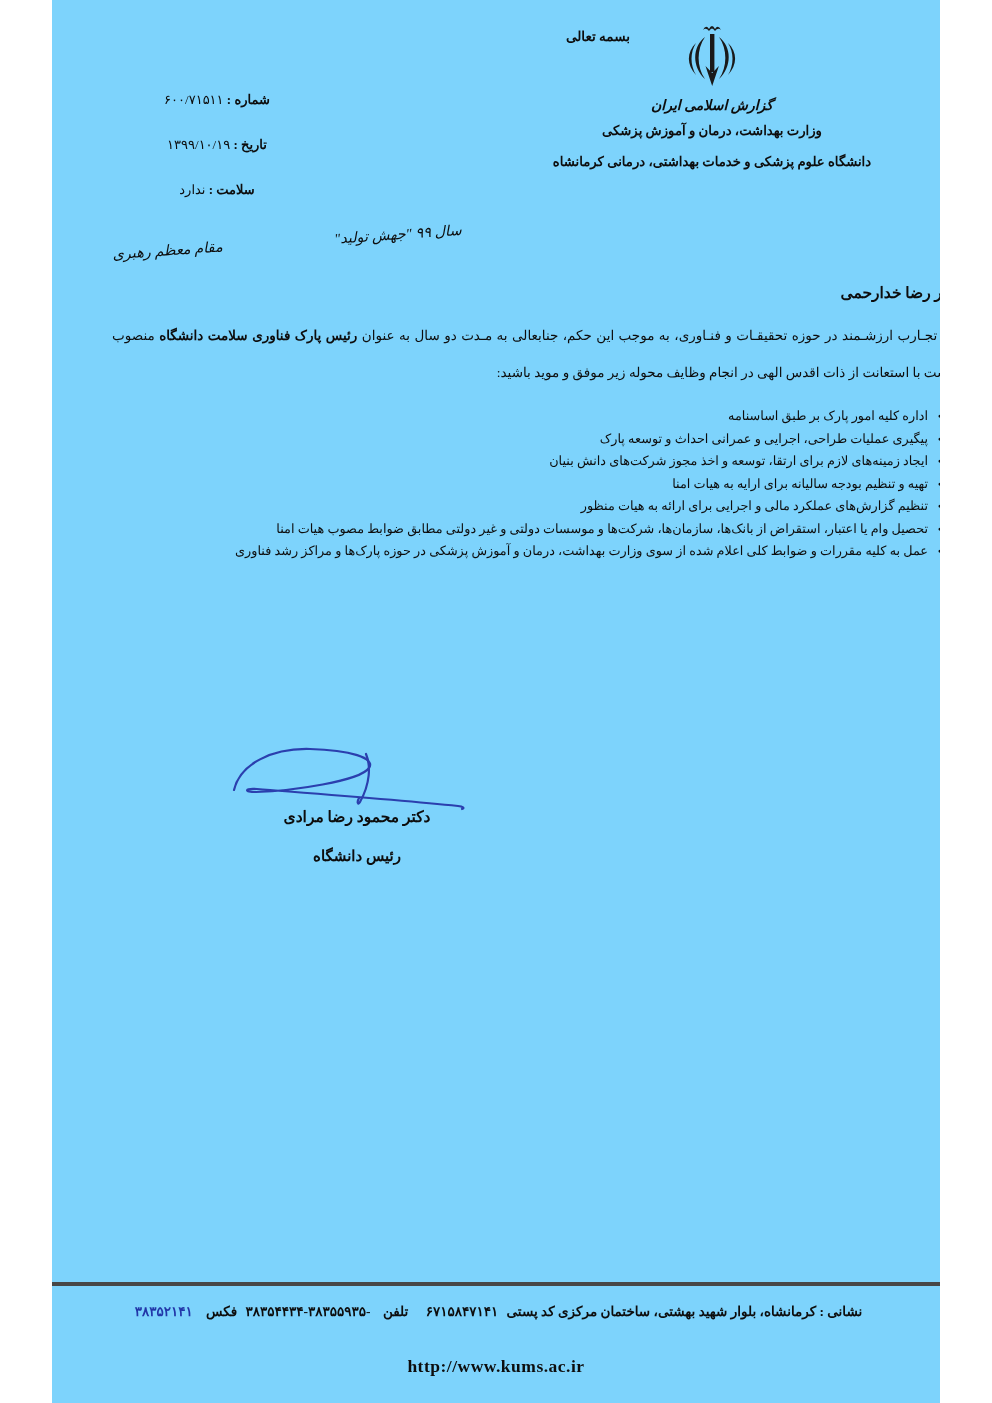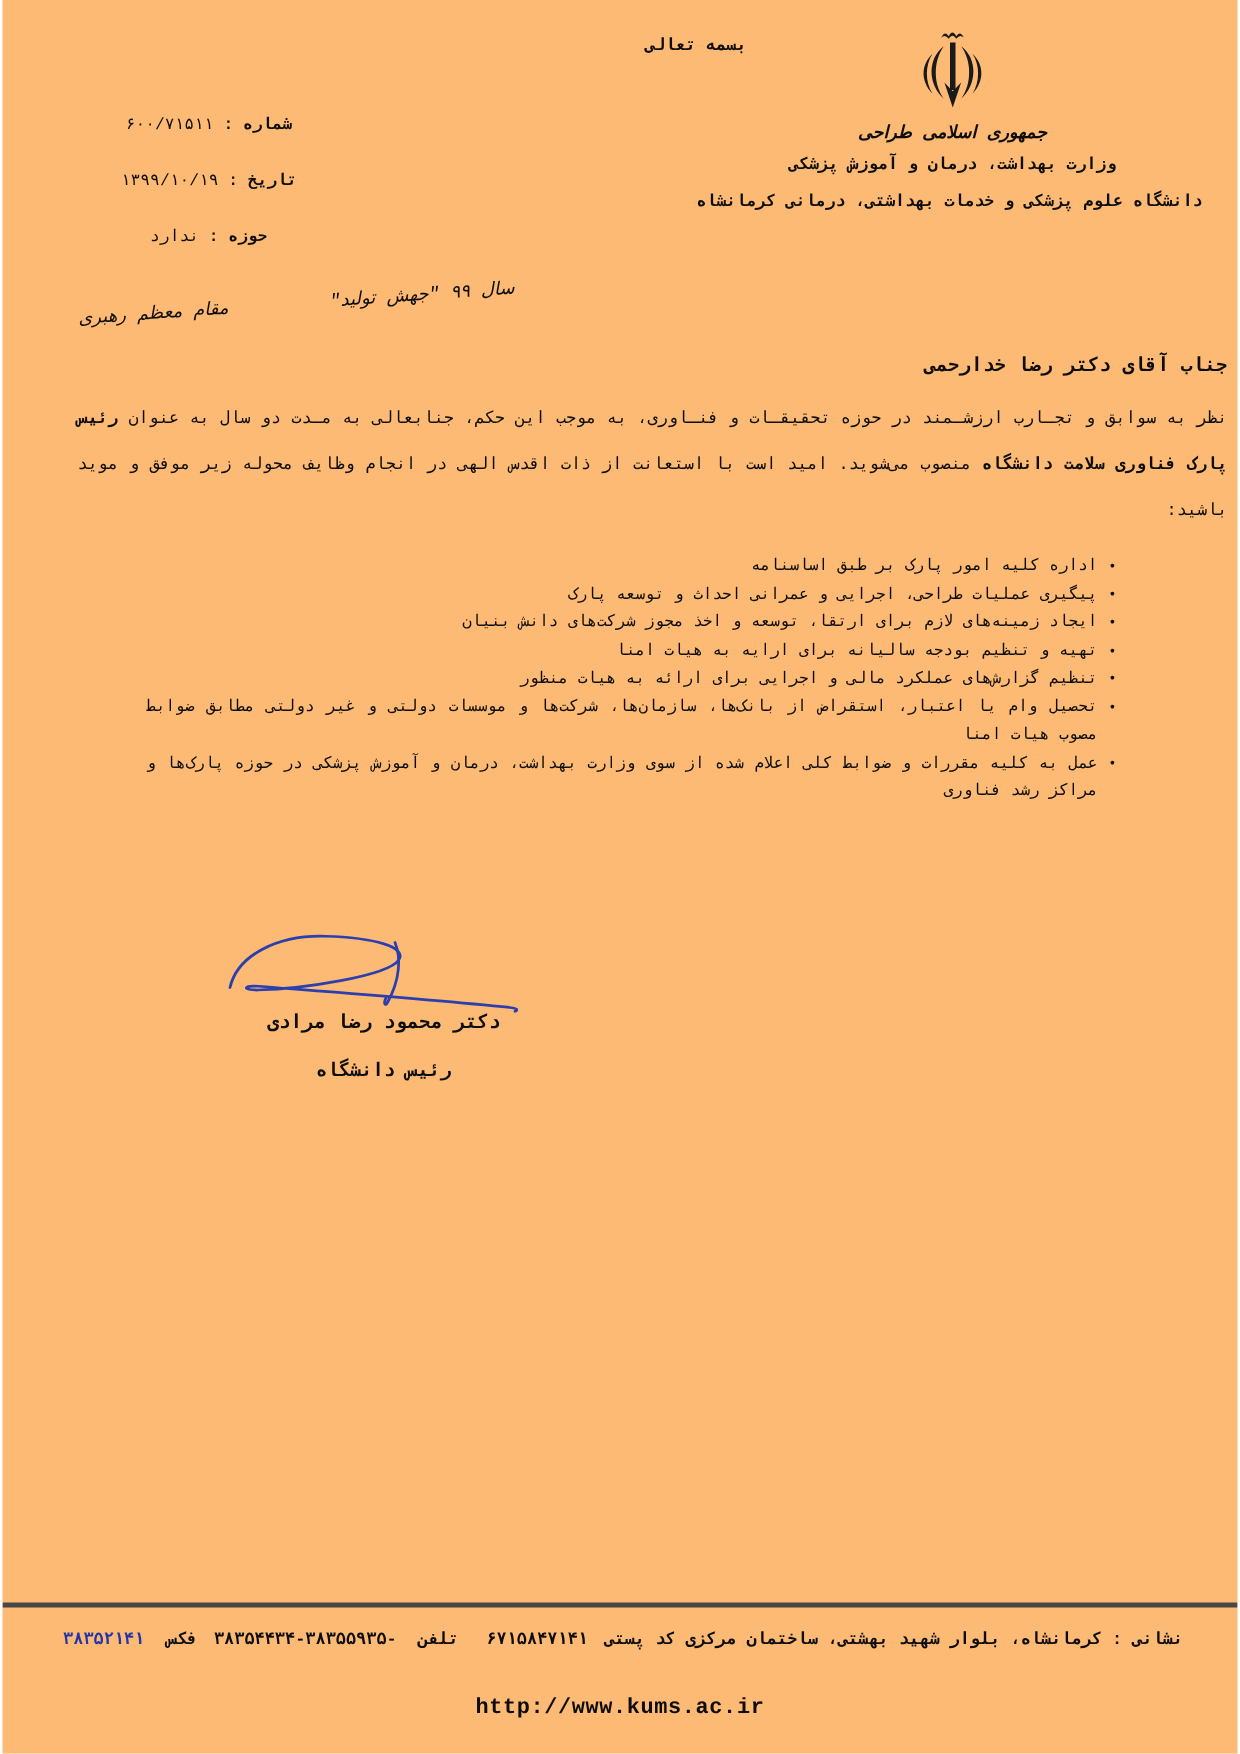--- a/index.html
+++ b/index.html
@@ -1,18 +1,18 @@
 <!DOCTYPE html>
 <html lang="fa"><head>
 <meta charset="utf-8">
 <style>
   html,body{margin:0;padding:0;background:#fff;}
   .page{
-    position:relative;width:988px;height:1403px;background:#fdba74;
-    font-family:Liberation Mono, monospace;color:#0d0d0d;overflow:hidden;margin:0 auto;
+    position:relative;width:888px;height:1403px;background:#7dd3fc;
+    font-family:Liberation Serif, serif;color:#0d0d0d;overflow:hidden;margin:0 auto;
   }
   
   .bismillah{position:absolute;top:28px;left:514px;font-size:13.5px;font-weight:bold;direction:rtl;}
   
   .letterhead{position:absolute;top:22px;right:28px;width:400px;text-align:center;direction:rtl;}
   .emblem{height:74px;display:block;margin:0 auto;}
   .emblem-caption{font-size:14px;font-weight:bold;font-style:italic;margin-top:1px;white-space:nowrap;}
   .lh-line{font-size:13.2px;font-weight:bold;white-space:nowrap;}
   .lh-ministry{margin-top:9px;}
   .lh-university{margin-top:15px;}
@@ -64,36 +64,36 @@
       <g fill="#1a1a1a" stroke="none">
         <path d="M26 8 Q29 2 32 7 Q35 1 38 7 Q41 2 44 8 Q41 5 38 9 Q35 4 32 9 Q29 5 26 8 Z"></path>
         <rect x="33" y="12" width="4.4" height="38"></rect>
         <path d="M35.2 64 L28.5 44 L35.2 51 L41.9 44 Z"></path>
         <path d="M28 15 C15 25 15 45 28 57 C19.5 45 19.5 27 28 15 Z"></path>
         <path d="M19 21 C9.5 30 9.5 43 19 53 C13 43 13 30.5 19 21 Z"></path>
         <path d="M42 15 C55 25 55 45 42 57 C50.5 45 50.5 27 42 15 Z"></path>
         <path d="M51 21 C60.5 30 60.5 43 51 53 C57 43 57 30.5 51 21 Z"></path>
       </g>
     </svg>
-    <div class="emblem-caption">جمهوری اسلامی طراحی</div>
+    <div class="emblem-caption">گزارش اسلامی ایران</div>
     <div class="lh-line lh-ministry">وزارت بهداشت، درمان و آموزش پزشکی</div>
     <div class="lh-line lh-university">دانشگاه علوم پزشکی و خدمات بهداشتی، درمانی کرمانشاه</div>
   </div>
 
   <div class="meta">
     <div class="meta-row">
       <span class="meta-label">شماره :</span>
       <span>۶۰۰/۷۱۵۱۱</span>
     </div>
     <div class="meta-row">
       <span class="meta-label">تاریخ :</span>
       <span>۱۳۹۹/۱۰/۱۹</span>
     </div>
     <div class="meta-row">
-      <span class="meta-label">حوزه :</span>
+      <span class="meta-label">سلامت :</span>
       <span>ندارد</span>
     </div>
   </div>
 
   <div class="slogan">
     <span>سال ۹۹ "جهش تولید"</span>
     <span>مقام معظم رهبری</span>
   </div>
 
   <div class="content">

